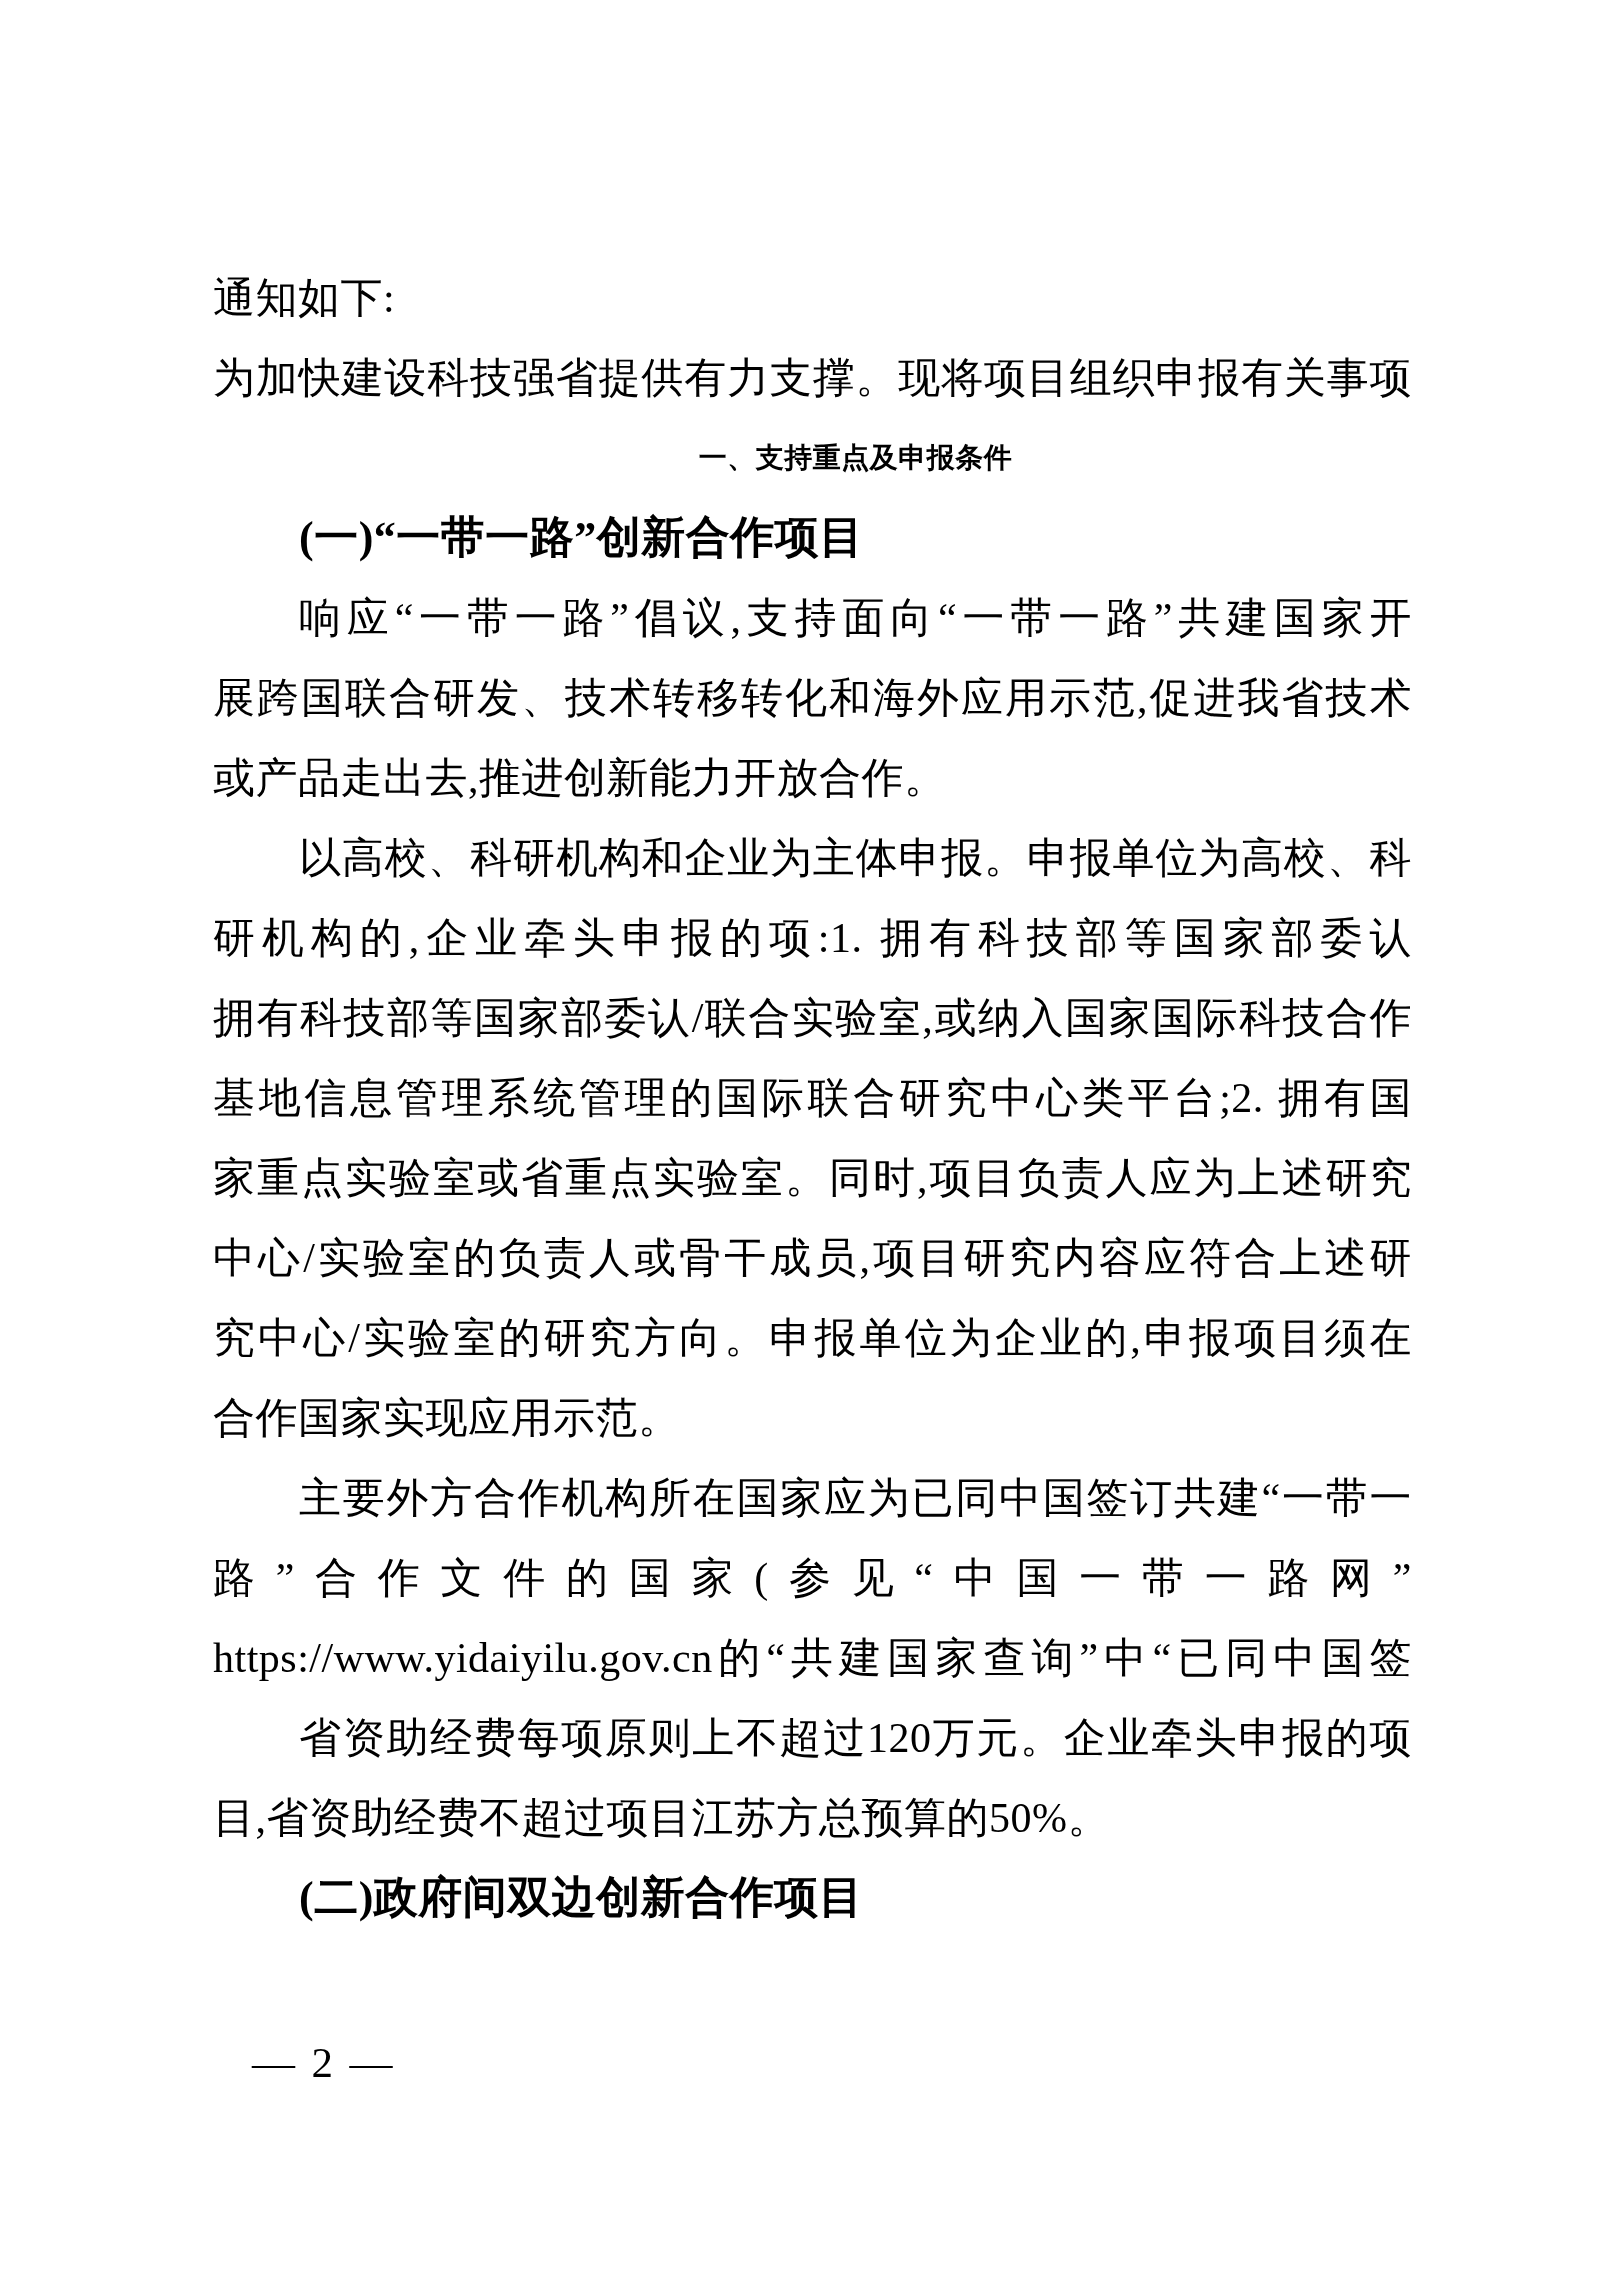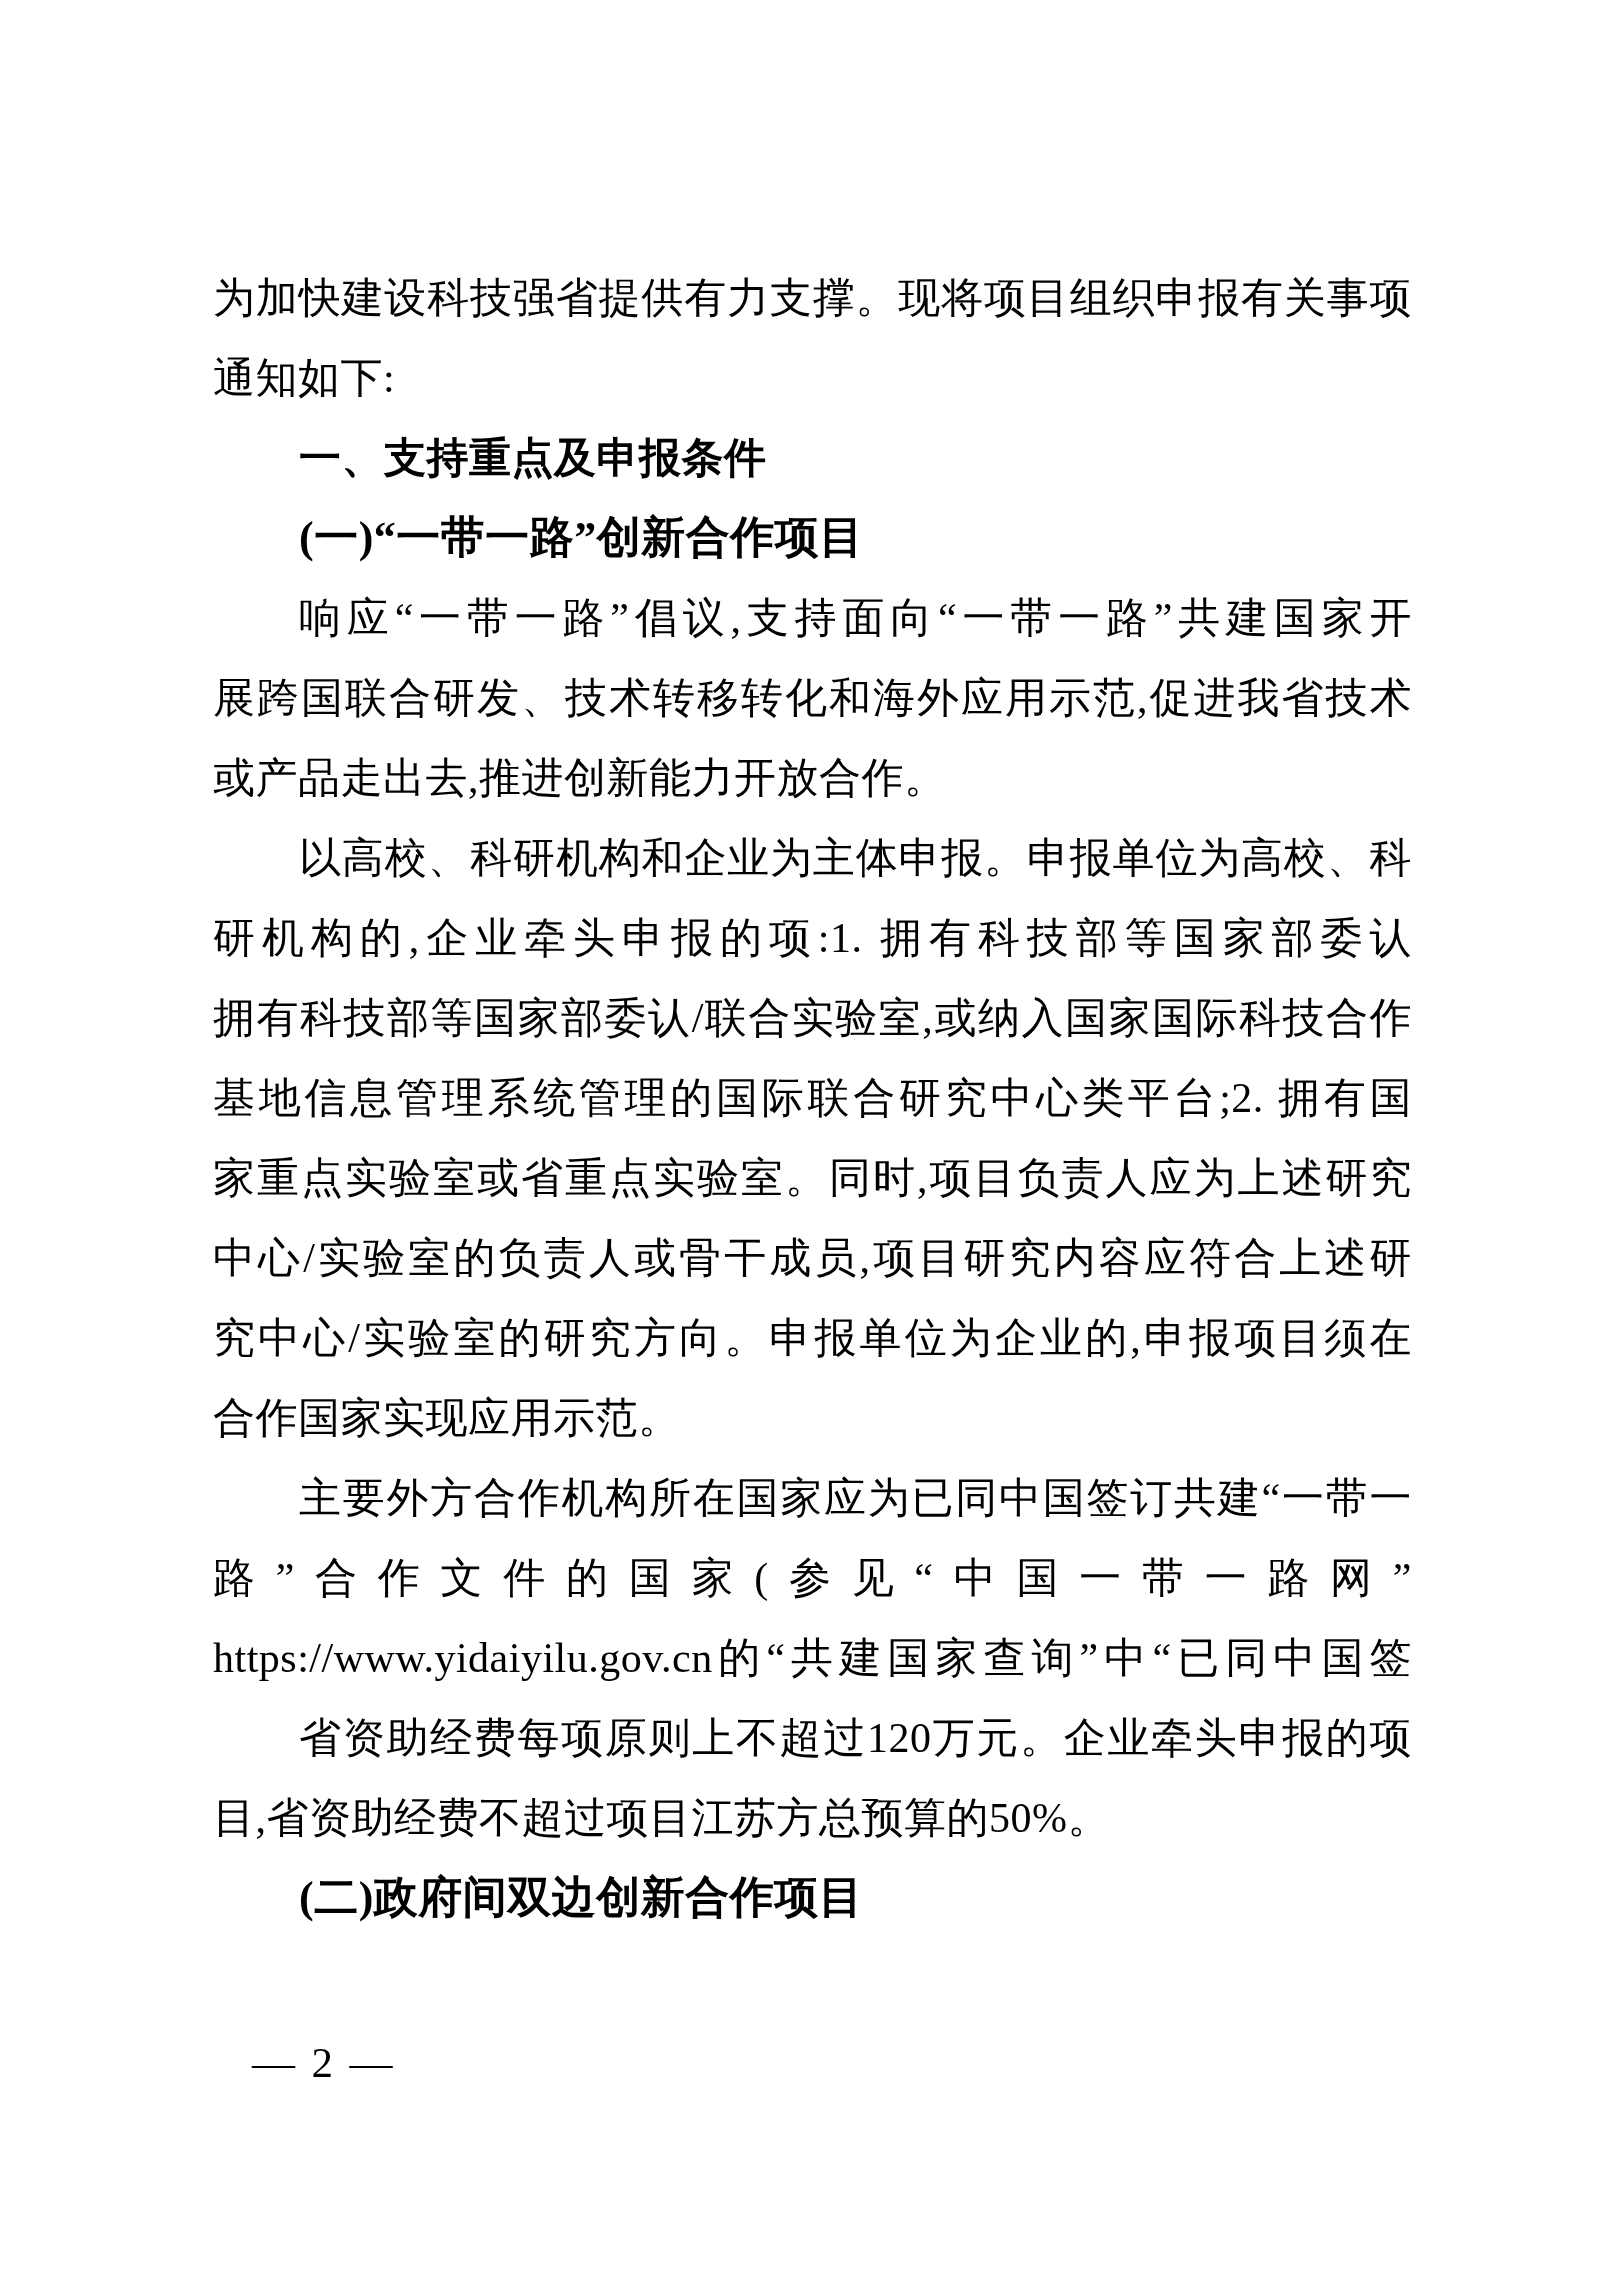--- a/index.html
+++ b/index.html
@@ -32,43 +32,44 @@
   }
   .line.indent {
     text-indent: 86px;
   }
   .line.fill {
     text-align-last: justify;
   }
   .line.heading-section {
     font-family: "Liberation Sans", "DejaVu Sans", sans-serif;
     font-weight: 700;
-    font-size: 42px;
+    font-size: 28px;
+    text-align: center;
   }
   .line.heading-sub {
     font-weight: 700;
     font-size: 44px;
   }
   .page-footer {
     position: absolute;
     left: 252px;
     top: 2039px;
     font-size: 43px;
     line-height: 47px;
     letter-spacing: 2.9px;
     font-family: "Liberation Serif", "DejaVu Serif", serif;
   }
 </style>
 </head>
 <body>
 
 <div class="page">
   <div class="doc-body">
+      <div class="line body">通知如下:</div>
       <div class="line body fill">为加快建设科技强省提供有力支撑。现将项目组织申报有关事项</div>
-      <div class="line body">通知如下:</div>
       <div class="line heading-section indent">一、支持重点及申报条件</div>
       <div class="line heading-sub indent">(一)“一带一路”创新合作项目</div>
       <div class="line body indent fill">响应“一带一路”倡议,支持面向“一带一路”共建国家开</div>
       <div class="line body fill">展跨国联合研发、技术转移转化和海外应用示范,促进我省技术</div>
       <div class="line body">或产品走出去,推进创新能力开放合作。</div>
       <div class="line body indent fill">以高校、科研机构和企业为主体申报。申报单位为高校、科</div>
       <div class="line body fill">研机构的,企业牵头申报的项:1. 拥有科技部等国家部委认</div>
       <div class="line body fill">拥有科技部等国家部委认/联合实验室,或纳入国家国际科技合作</div>
       <div class="line body fill">基地信息管理系统管理的国际联合研究中心类平台;2. 拥有国</div>
       <div class="line body fill">家重点实验室或省重点实验室。同时,项目负责人应为上述研究</div>

